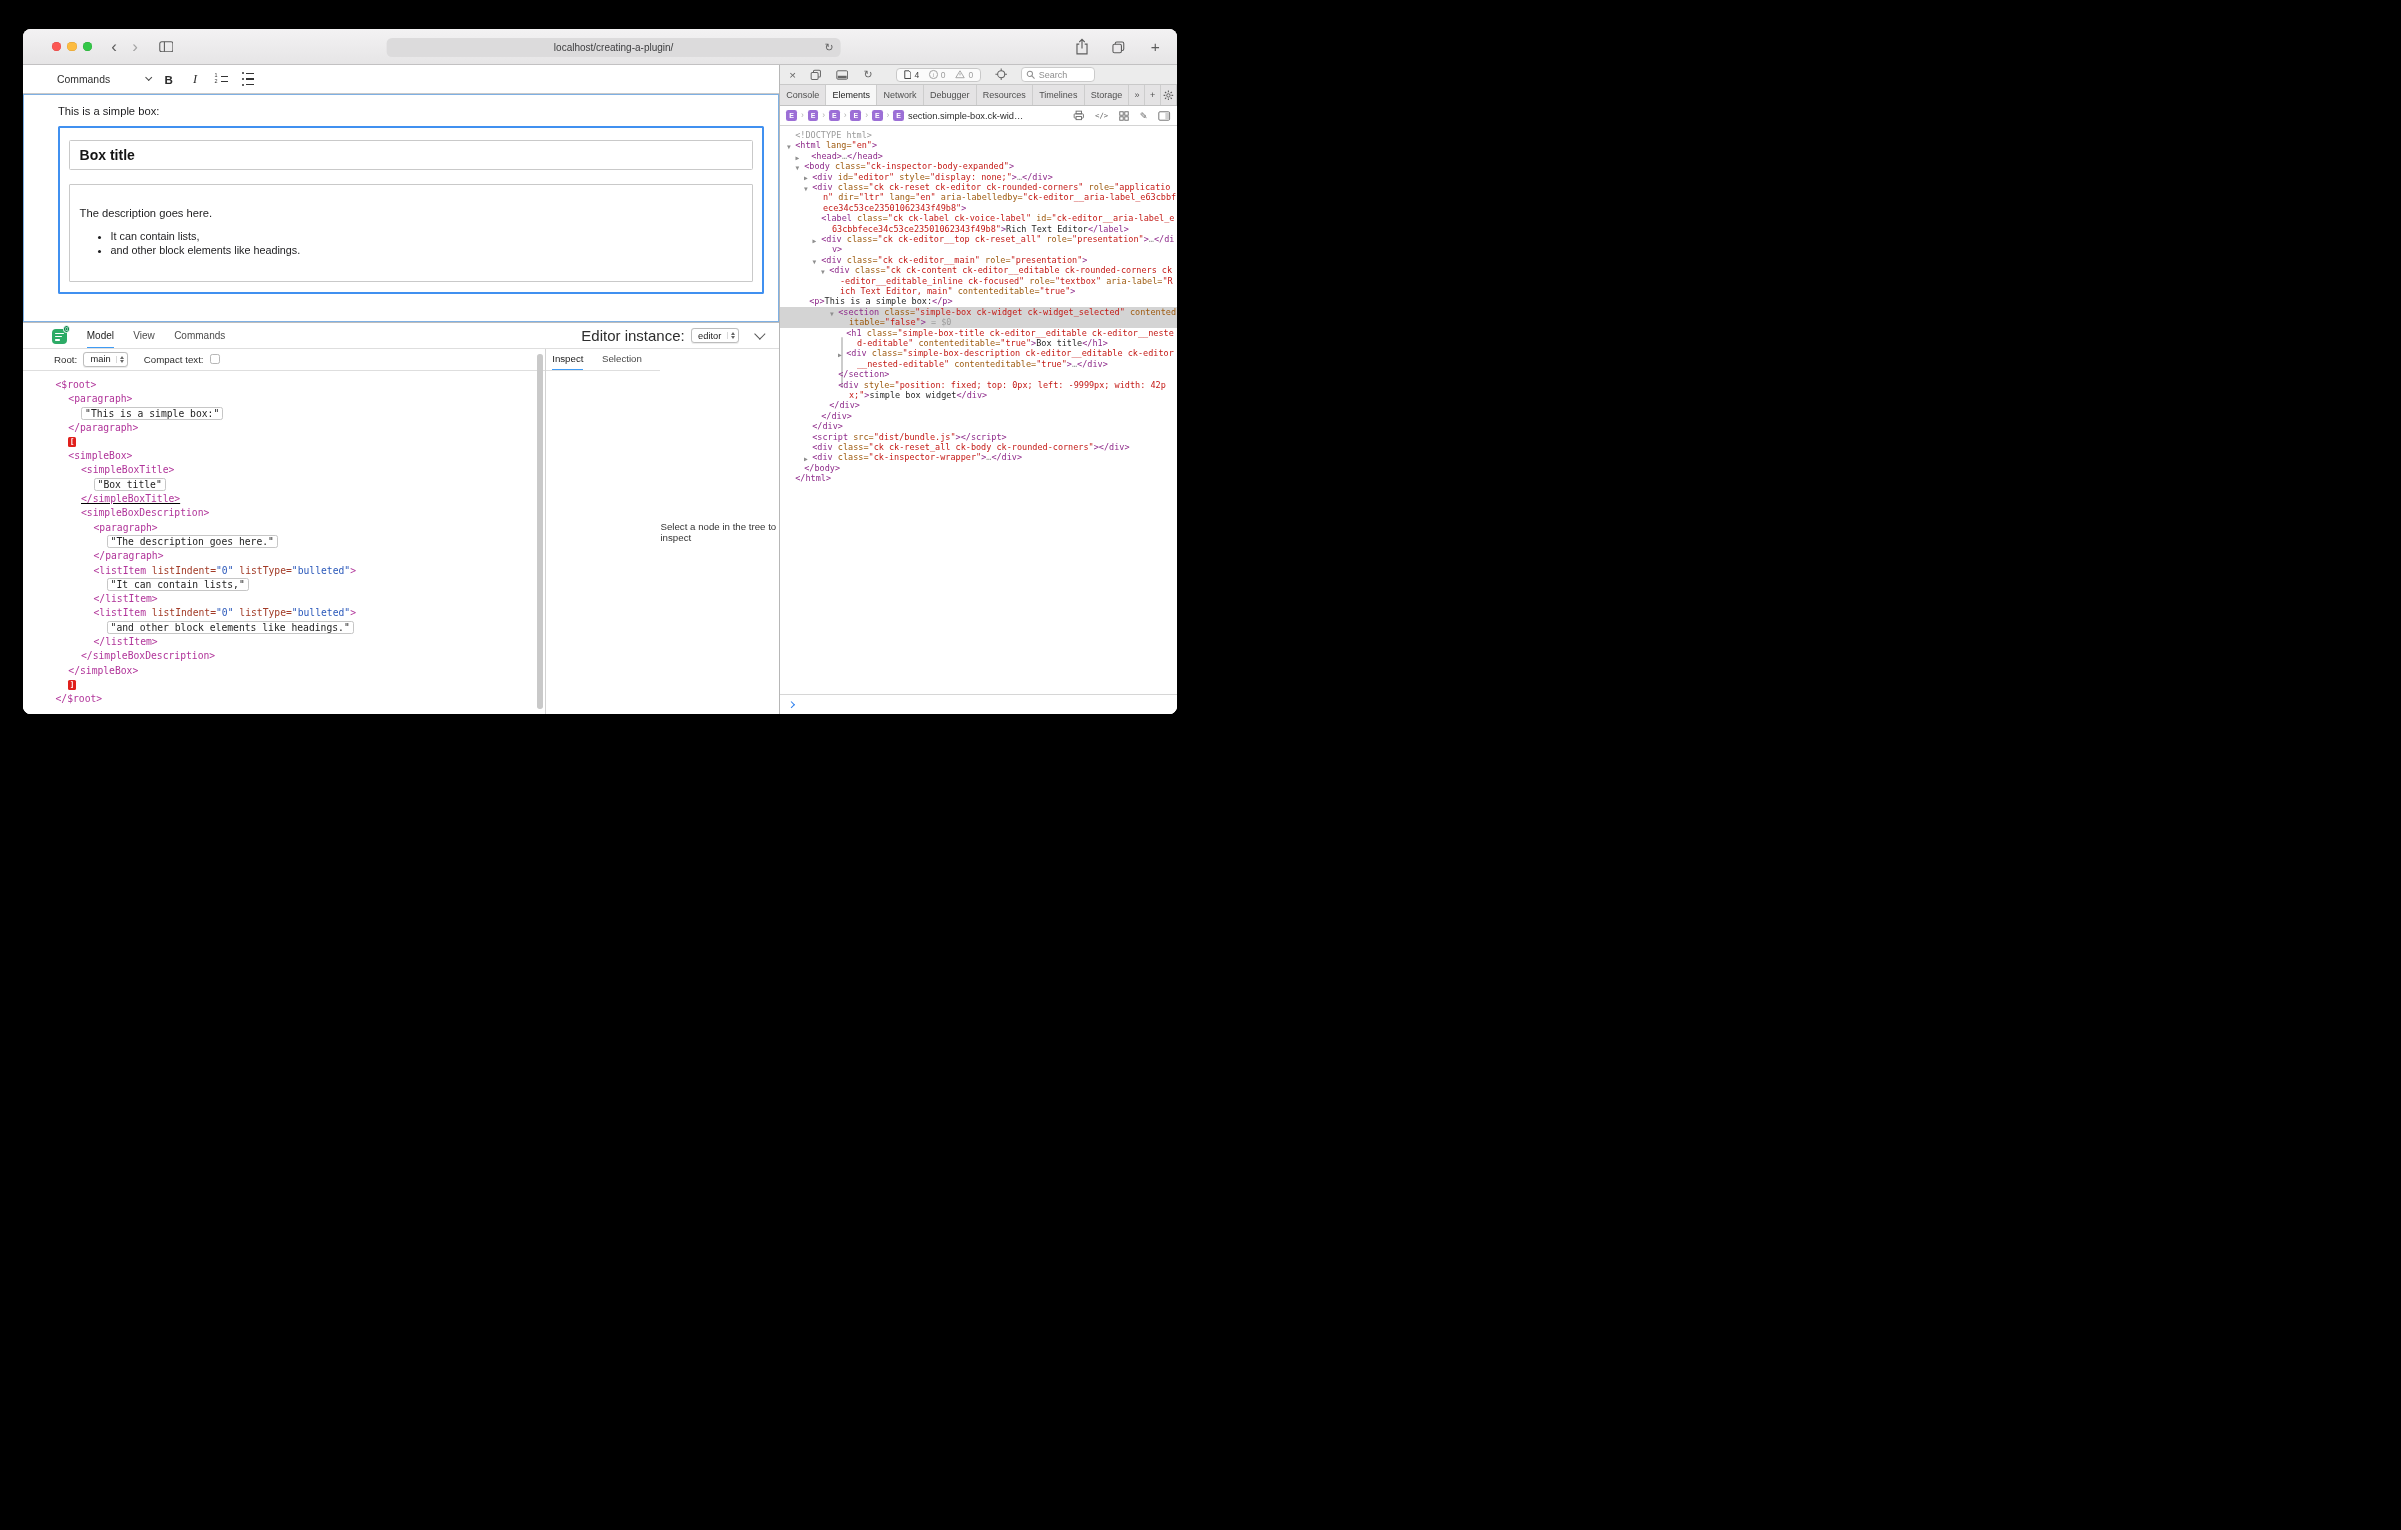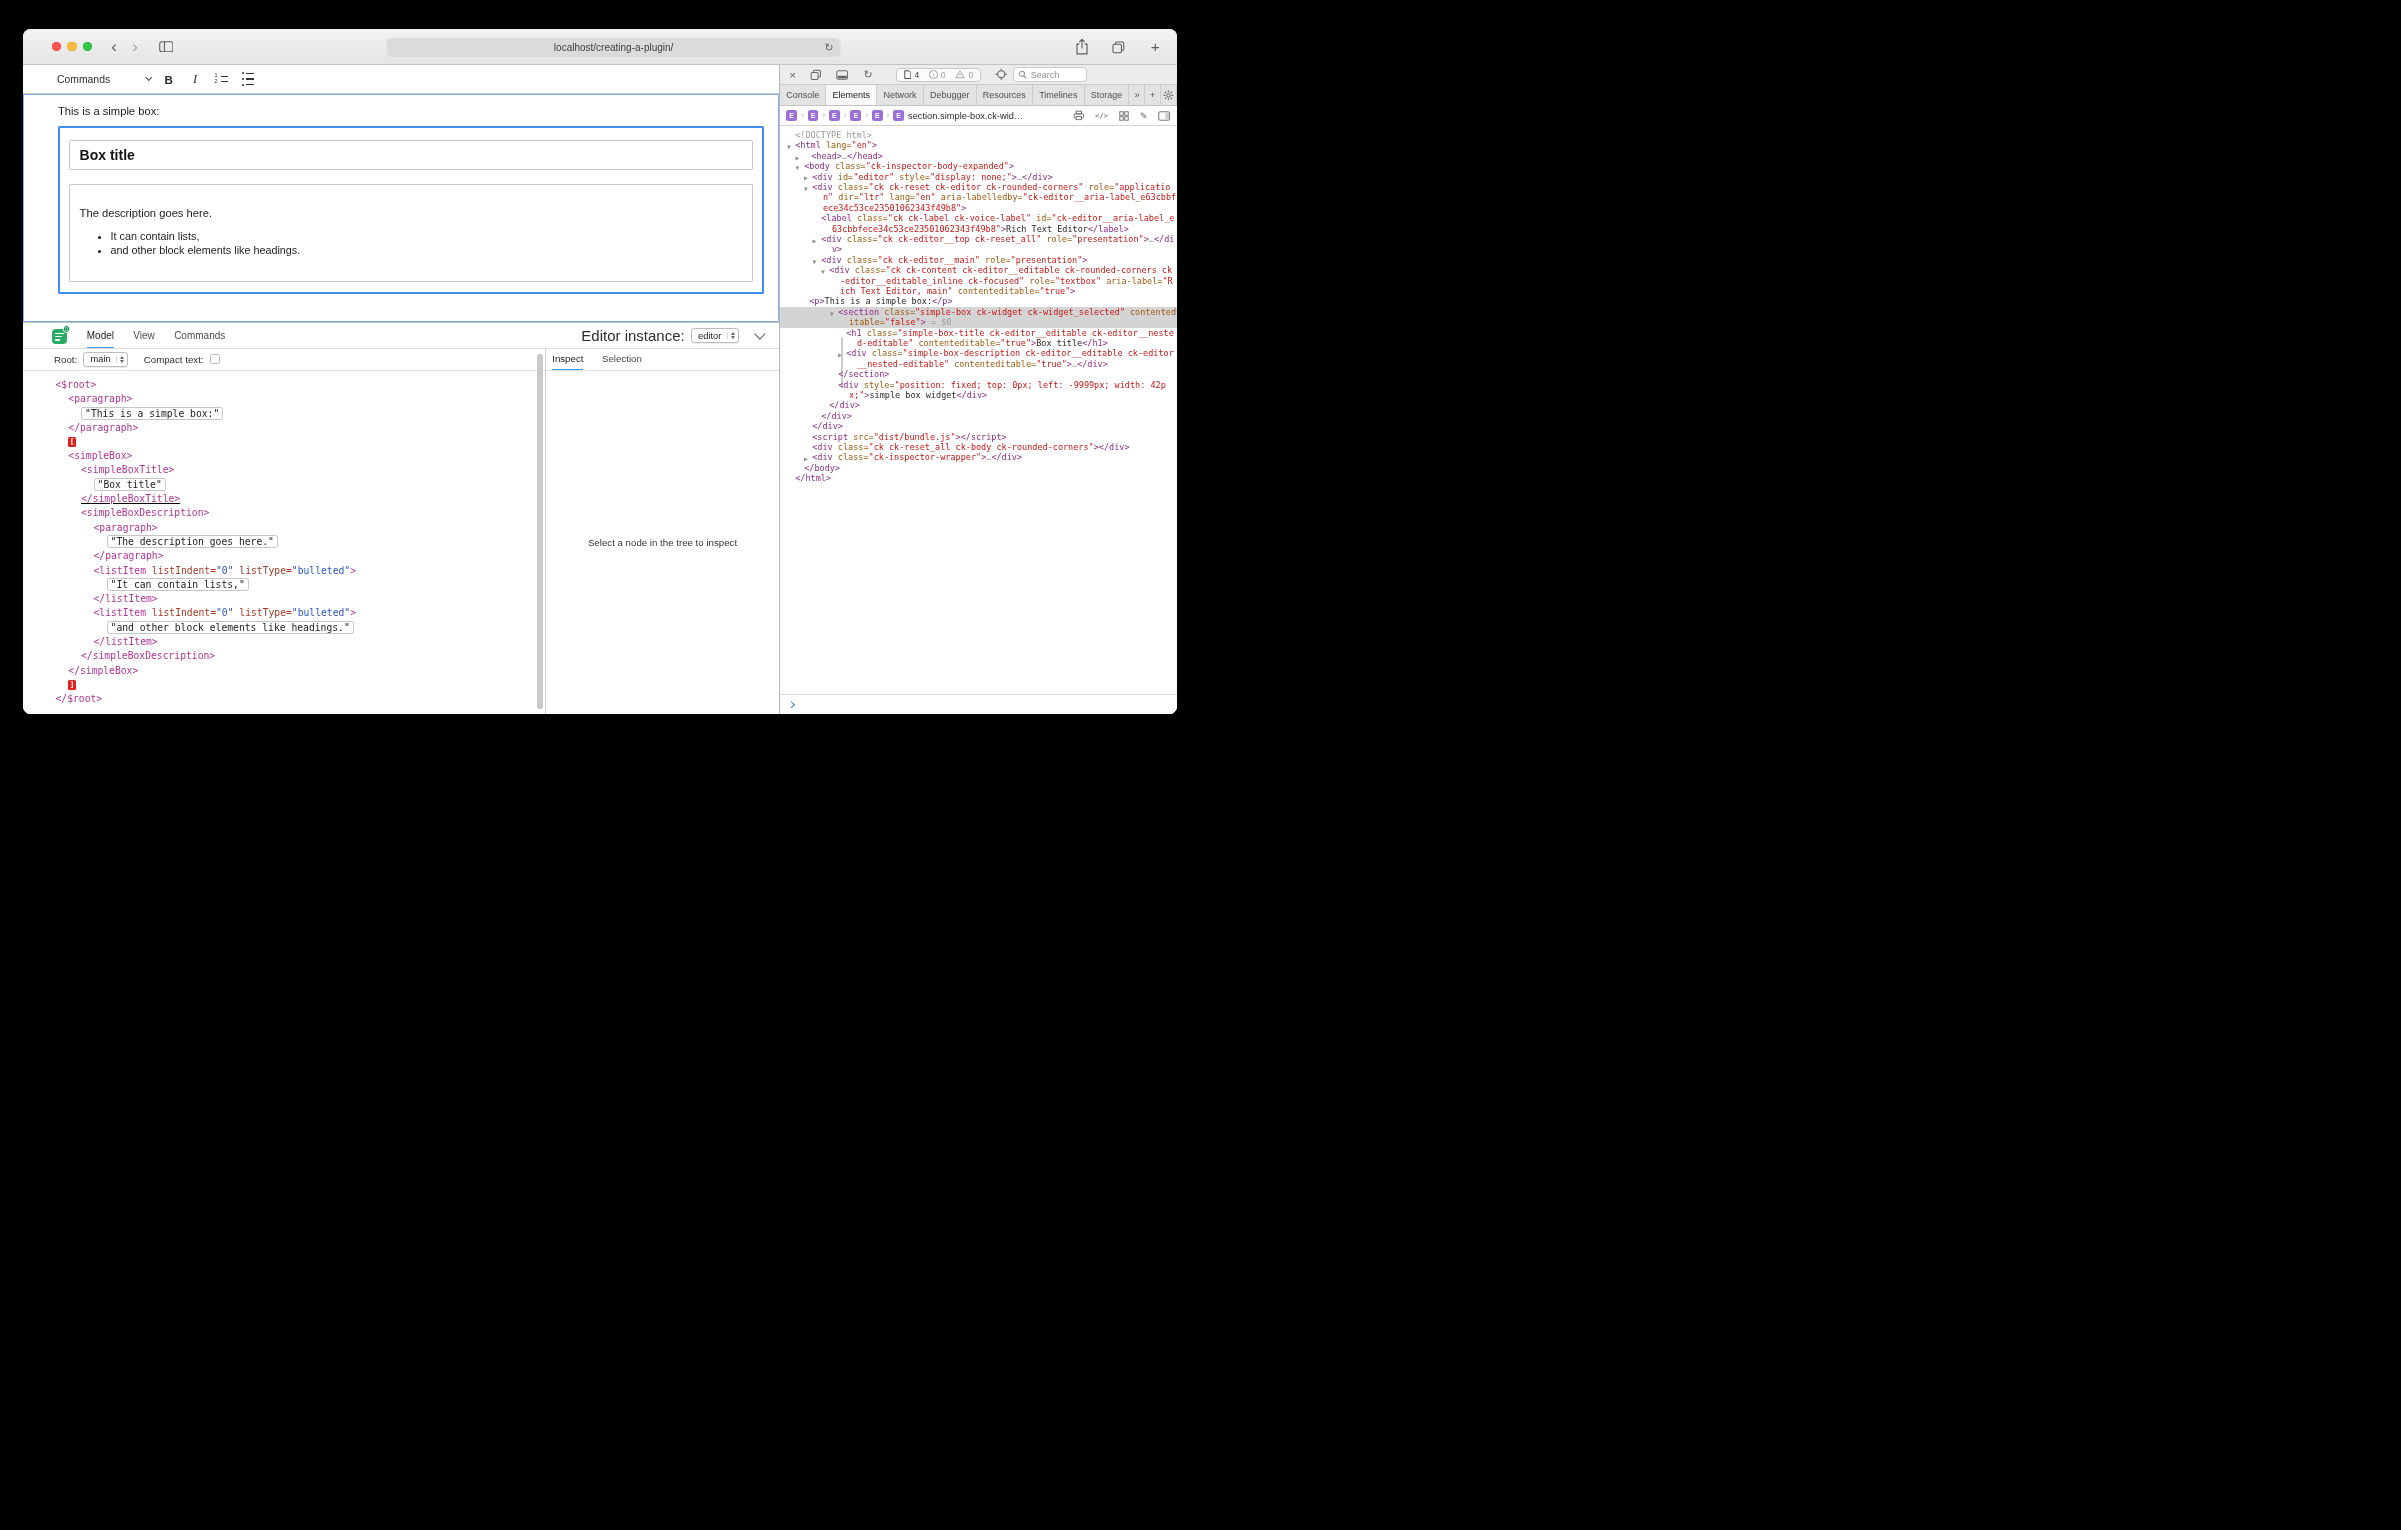--- a/index.html
+++ b/index.html
@@ -71,21 +71,21 @@
   .mac-select { display:inline-flex; align-items:center; height:14.7px; border:0.8px solid #bcbcbc; border-radius:3.1px;
                 background:#fff; padding:0 3.1px 0 6.2px; font-size:9.3px; color:#222; box-shadow:0 0.4px 0.8px rgba(0,0,0,.08); }
   .stepper { display:flex; flex-direction:column; justify-content:center; gap:1.5px; margin-left:5.4px; padding-left:3.1px; border-left:0.8px solid #d8d8d8; }
   .stepper i { width:0; height:0; border-left:2.7px solid transparent; border-right:2.7px solid transparent; }
   .stepper .up { border-bottom:3.1px solid #666; }
   .stepper .down { border-top:3.1px solid #666; }
   .collapse-chev { width:7.7px; height:7.7px; border-right:1.5px solid #555; border-bottom:1.5px solid #555; transform:rotate(45deg); margin:-3.1px 4.6px 0 10.8px; }
 
   .insp-columns { flex:1; display:flex; min-height:0; }
   .insp-left { width:523px; flex:none; border-right:0.8px solid #d2d2d2; display:flex; flex-direction:column; position:relative; }
-  .insp-rightpane { flex:1; display:flex; flex-direction:column; min-width:0; }
+  .insp-rightpane { flex:1; display:flex; min-width:0; }
   .insp-sub { height:21.7px; flex:none; border-bottom:0.8px solid #dedede; display:flex; align-items:center; padding-left:31px; font-size:9.7px; color:#2e2e2e; }
   .insp-sub .mac-select { margin-left:6.2px; }
   .compact-label { margin-left:15.5px; }
   .checkbox { width:10px; height:10px; border:0.8px solid #b6b6b6; border-radius:2.3px; background:#fff; margin-left:6.2px; }
   .insp-sub-right { height:21.7px; flex:none; border-bottom:0.8px solid #dedede; display:flex; align-items:stretch; padding-left:6.2px; }
   .side-tab { display:flex; align-items:center; margin-right:18.6px; font-size:9.7px; color:#4b4b4b; border-bottom:1.5px solid transparent; }
   .side-tab.active { color:#1c1c1c; border-bottom-color:#3f9bf4; }
   .insp-placeholder { flex:1; display:flex; align-items:center; justify-content:center; font-size:9.7px; color:#353535; }
 
   .tree { flex:1; min-height:0; overflow:hidden; padding:7px 10.8px 0 32.5px; position:relative;
@@ -103,21 +103,21 @@
   
   .dt-toolbar { height:20px; flex:none; background:#ececec; border-bottom:0.8px solid #c9c9c9; display:flex; align-items:center; padding:0 6.2px; }
   .dt-icon { display:flex; align-items:center; justify-content:center; color:#666; }
   .dt-x { font-size:11.6px; margin-left:3.1px; } .ml18 { margin-left:14px; } .ml20 { margin-left:15.5px; }
   .badge-group { margin-left:23px; display:flex; align-items:center; gap:10px; border:0.8px solid #c8c8c8; background:#fbfbfb;
                  border-radius:3.9px; padding:0.8px 7px; height:14px; }
   .bg-item { display:flex; align-items:center; gap:3.1px; font-size:8.5px; color:#3c3c3c; }
   .bg-item.dim { color:#9d9d9d; }
   .circ-i { width:8.5px; height:8.5px; border:0.9px solid #a2a2a2; border-radius:50%; font-size:6.2px; color:#a2a2a2;
             display:flex; align-items:center; justify-content:center; font-family:"Liberation Serif", serif; font-style:italic; }
-  .searchbox { margin-left:5px; width:74px; height:14.7px; background:#fff; border:0.8px solid #cbcbcb; border-radius:3.9px;
+  .searchbox { margin-left:13px; width:74px; height:14.7px; background:#fff; border:0.8px solid #cbcbcb; border-radius:3.9px;
                display:flex; align-items:center; padding:0 4.6px; gap:3.1px; }
   .search-ph { font-size:9px; color:#8e8e8e; }
 
   .dt-tabs { height:21px; flex:none; background:#e4e3e4; border-bottom:0.8px solid #c2c2c2; display:flex; align-items:stretch;
              font-size:9px; color:#4f4f4f; }
   .dt-tab-list { display:flex; height:100%; }
   .dt-tab { padding:0 6.2px; display:flex; align-items:center; border-right:0.8px solid #cdcdcd; }
   .dt-tab.active { background:#f7f7f7; color:#1d1d1d; }
   .dt-tab.small { width:18.6px; justify-content:center; padding:0; }
 

